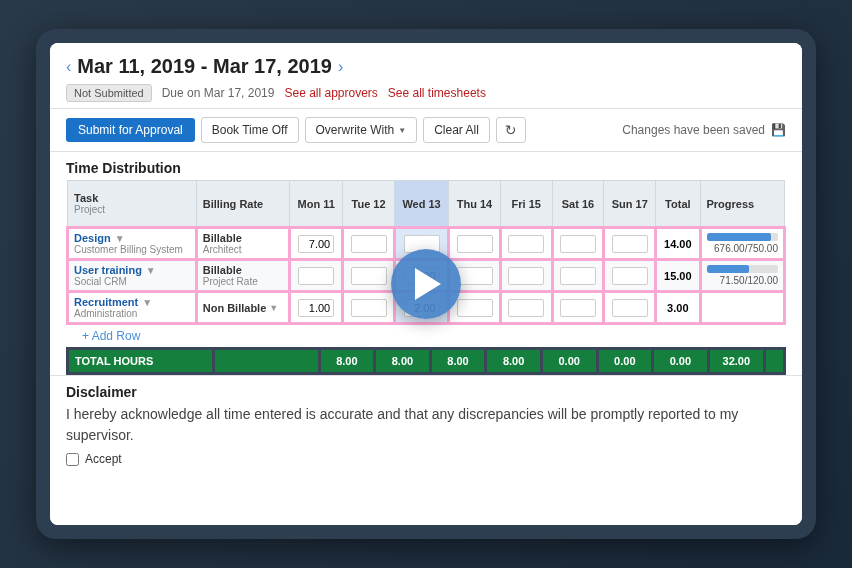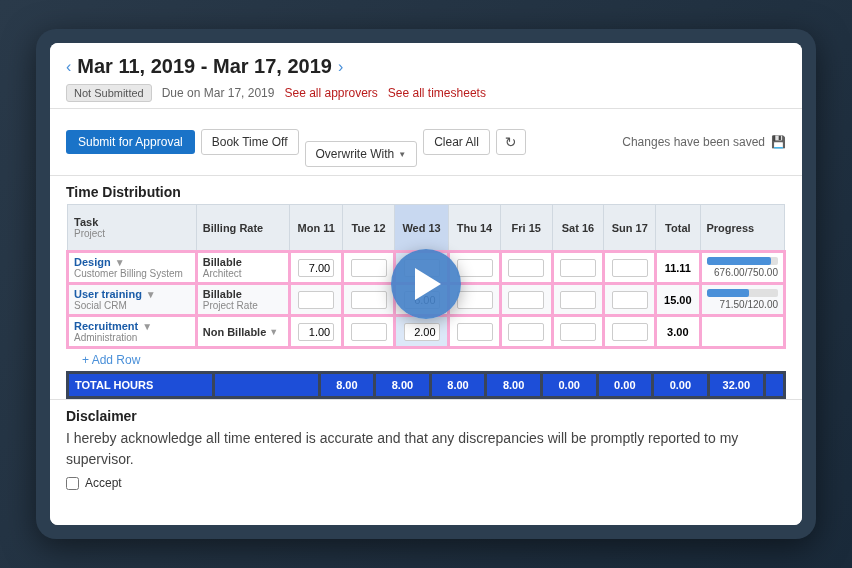--- a/index.html
+++ b/index.html
@@ -107,21 +107,20 @@
       background: #fff;
       color: #333;
       border: 1px solid #ccc;
       border-radius: 3px;
       padding: 5px 10px;
       font-size: 12px;
       cursor: pointer;
       display: flex;
       align-items: center;
       gap: 4px;
-      margin-top: 24px;
     }
     .btn-icon {
       background: #fff;
       color: #555;
       border: 1px solid #ccc;
       border-radius: 3px;
       padding: 4px 8px;
       font-size: 14px;
       cursor: pointer;
     }
@@ -223,21 +222,21 @@
       color: #555;
       text-align: right;
     }
     .add-row-link {
       padding: 4px 16px;
       font-size: 12px;
       color: #4a90d9;
       cursor: pointer;
     }
     .totals-row {
-      background: #1d4ed8;
+      background: #15803d;
       color: white;
       padding-left: 40px;
     }
     .totals-row td {
       border-color: #3a4558;
       font-weight: 600;
       font-size: 11px;
       padding: 5px 6px;
     }
     .disclaimer {
@@ -384,21 +383,21 @@
               </td>
               <td class="day-cell">
                 <input class="time-input" value="" style="">
               </td>
               <td class="day-cell">
                 <input class="time-input" value="" style="">
               </td>
               <td class="day-cell">
                 <input class="time-input" value="" style="">
               </td>
-              <td class="day-cell total-cell">11.11</td>
+              <td class="day-cell total-cell">14.00</td>
               <td>
                 <div class="progress-bar-container">
                   <div class="progress-bar-bg">
                     <div class="progress-bar-fill" style="width:90%;"></div>
                   </div>
                   <div class="progress-label">676.00/750.00</div>
                 </div>
               </td>
             </tr>
 

